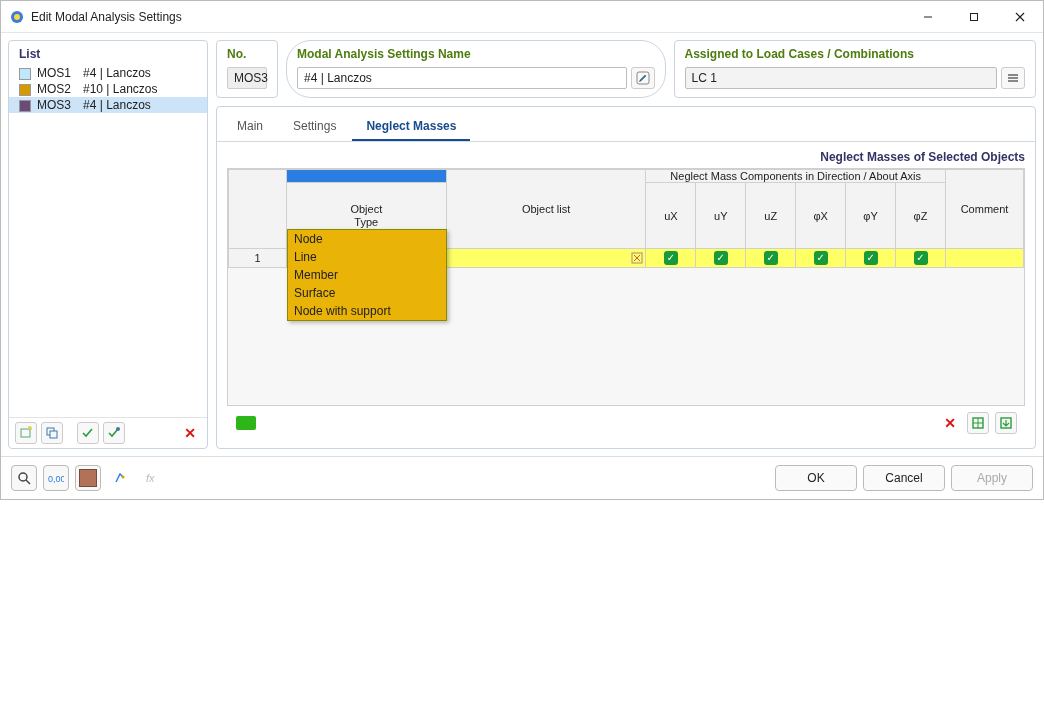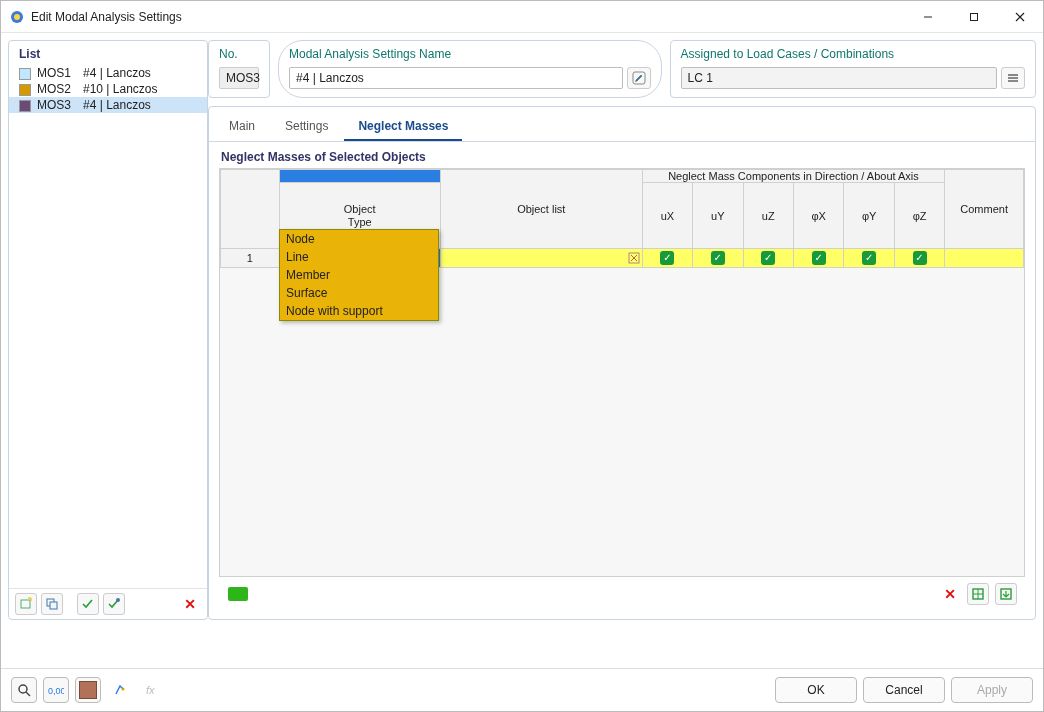--- a/index.html
+++ b/index.html
@@ -1,54 +1,54 @@
 <!DOCTYPE html>
 <html><head>
 <meta charset="utf-8">
 <style>
 * { box-sizing: border-box; font-family: "Segoe UI", Tahoma, sans-serif; }
 body { margin: 0; background: #fff; font-size: 12px; color: #222; }
-.window { width: 1044px; height: 712px; border: 1px solid #bbb; display: flex; flex-direction: column; position: relative; }
+.window { width: 1044px; height: 500px; border: 1px solid #bbb; display: flex; flex-direction: column; position: relative; }
 .titlebar { height: 32px; display: flex; align-items: center; padding: 0 0 0 8px; border-bottom: 1px solid #e5e5e5; }
 .title-icon { width: 16px; height: 16px; margin-right: 6px; display: inline-flex; align-items: center; justify-content: center; }
 .title-text { flex: 1; font-size: 12px; }
 .win-btns { display: flex; }
 .win-btn { width: 46px; height: 32px; display: flex; align-items: center; justify-content: center; }
 
-.body-area { flex: 1; display: flex; padding: 7px; min-height: 0; }
+.body-area { flex: 1; display: flex; padding: 7px; gap: 8px; min-height: 0; }
 .left-panel { width: 200px; display: flex; flex-direction: column; border: 1px solid #c8d4e0; border-radius: 4px; }
 .panel-hdr { font-weight: 600; color: #336; padding: 6px 10px 4px; font-size: 12px; }
 .list-items { flex: 1; padding: 0; overflow: auto; }
 .list-row { display: flex; align-items: flex-end; padding: 1px 6px 1px 10px; gap: 6px; }
 .list-row.selected { background: #cde3f8; }
 .sw { width: 12px; height: 12px; border: 1px solid #999; }
 .list-id { width: 40px; }
 .list-toolbar { display: flex; gap: 4px; padding: 4px 6px; border-top: 1px solid #e3e3e3; align-items: center; }
 .tb-btn { width: 22px; height: 22px; border: 1px solid #ccc; border-radius: 3px; display: flex; align-items: center; justify-content: center; background: #f8f8f8; }
 .tb-btn.flat { border-color: transparent; background: transparent; }
 .spacer { flex: 1; }
 
 .right-panel { flex: 1; display: flex; flex-direction: column; gap: 8px; min-height: 0; }
 .top-row { display: flex; gap: 8px; }
 .card { border: 1px solid #c8d4e0; border-radius: 4px; padding: 6px 10px 8px; }
-.card-hdr { font-weight: 400; color: #0f766e; margin-bottom: 6px; font-size: 12px; }
+.card-hdr { font-weight: 700; color: #4d7c0f; margin-bottom: 6px; font-size: 12px; }
 .no-card { width: 62px; }
 .no-box { background: #eee; border: 1px solid #ccc; padding: 3px 6px; text-align: center; border-radius: 2px; }
 .name-card { flex: 1.05; border-radius: 25px; }
 .name-row { display: flex; gap: 4px; align-items: center; }
 .name-input { flex: 1; border: 1px solid #bdbdbd; padding: 3px 6px; border-radius: 2px; background: #fff; }
 .ico-btn { width: 24px; height: 22px; border: 1px solid #ccc; border-radius: 3px; display: flex; align-items: center; justify-content: center; background: #f8f8f8; }
 .assigned-card { flex: 1; }
 
 .tabs-card { flex: 1; display: flex; flex-direction: column; border: 1px solid #c8d4e0; border-radius: 4px; overflow: hidden; min-height: 0; }
 .tabs { display: flex; padding: 6px 6px 0; gap: 2px; }
 .tab { padding: 6px 14px 6px; color: #555; border-bottom: 2px solid transparent; }
 .tab.active { color: #1a4b8c; font-weight: 600; border-bottom: 2px solid #1a4b8c; }
 .tab-body { flex: 1; border-top: 1px solid #d0d8e2; padding: 8px 10px; display: flex; flex-direction: column; min-height: 0; }
-.section-hdr { font-weight: 600; color: #336; margin: 0 0 4px 2px; }
+.section-hdr { font-weight: 600; color: #336; margin: 0 0 4px 2px; text-align: right; }
 
 .grid-wrap { flex: 1; border: 1px solid #cfcfcf; background: #f7f7f7; position: relative; overflow: hidden; }
 table.grid { border-collapse: collapse; width: 100%; background: #fff; }
 table.grid th, table.grid td { border: 1px solid #d0d0d0; font-weight: normal; font-size: 11px; padding: 0; }
 table.grid th { background: #f3f3f3; }
 th.rownum-col { width: 58px; }
 .hdr-top-blue { background: #2a7de1 !important; height: 6px; padding: 0; }
 .hdr-obj { height: 30px; }
 .hdr-two { line-height: 1.15; padding: 20px 0; }
 .hdr-span { background: #f3f3f3; padding: 2px 0; }
@@ -65,21 +65,21 @@
 .objlist-inner .pick { width: 16px; display: flex; align-items: center; justify-content: center; }
 .chk { display: inline-flex; width: 14px; height: 14px; background: #179b3a; border-radius: 3px; align-items: center; justify-content: center; color: #fff; font-size: 10px; line-height: 1; }
 td.center { text-align: center; vertical-align: middle; }
 
 .dropdown { position: absolute; left: 59px; top: 60px; width: 160px; background: #eab308; border: 1px solid #8a8a00; box-shadow: 2px 2px 4px rgba(0,0,0,0.25); z-index: 5; }
 .dropdown div { padding: 2px 6px; font-size: 12px; }
 
 .tab-foot { display: flex; padding: 6px 8px; align-items: center; gap: 6px; }
 .foot-left-icon { width: 20px; height: 14px; background: #2db51a; border-radius: 2px; }
 
-.footer { border-top: 1px solid #ddd; padding: 8px 10px; display: flex; align-items: center; gap: 6px; margin-top: 41px; }
+.footer { border-top: 1px solid #ddd; padding: 8px 10px; display: flex; align-items: center; gap: 6px; }
 .footer .btn { min-width: 82px; height: 26px; border: 1px solid #bbb; border-radius: 4px; background: #fafafa; display: flex; align-items: center; justify-content: center; }
 .footer .btn.disabled { color: #aaa; }
 .small-ico { width: 26px; height: 26px; border: 1px solid #bbb; border-radius: 4px; display: flex; align-items: center; justify-content: center; background: #f8f8f8; }
 .small-ico.flat { border-color: transparent; background: transparent; }
 
 .red-x { color: #d11; font-weight: bold; font-size: 14px; }
 svg { display: block; }
 </style>
 </head>
 <body>

